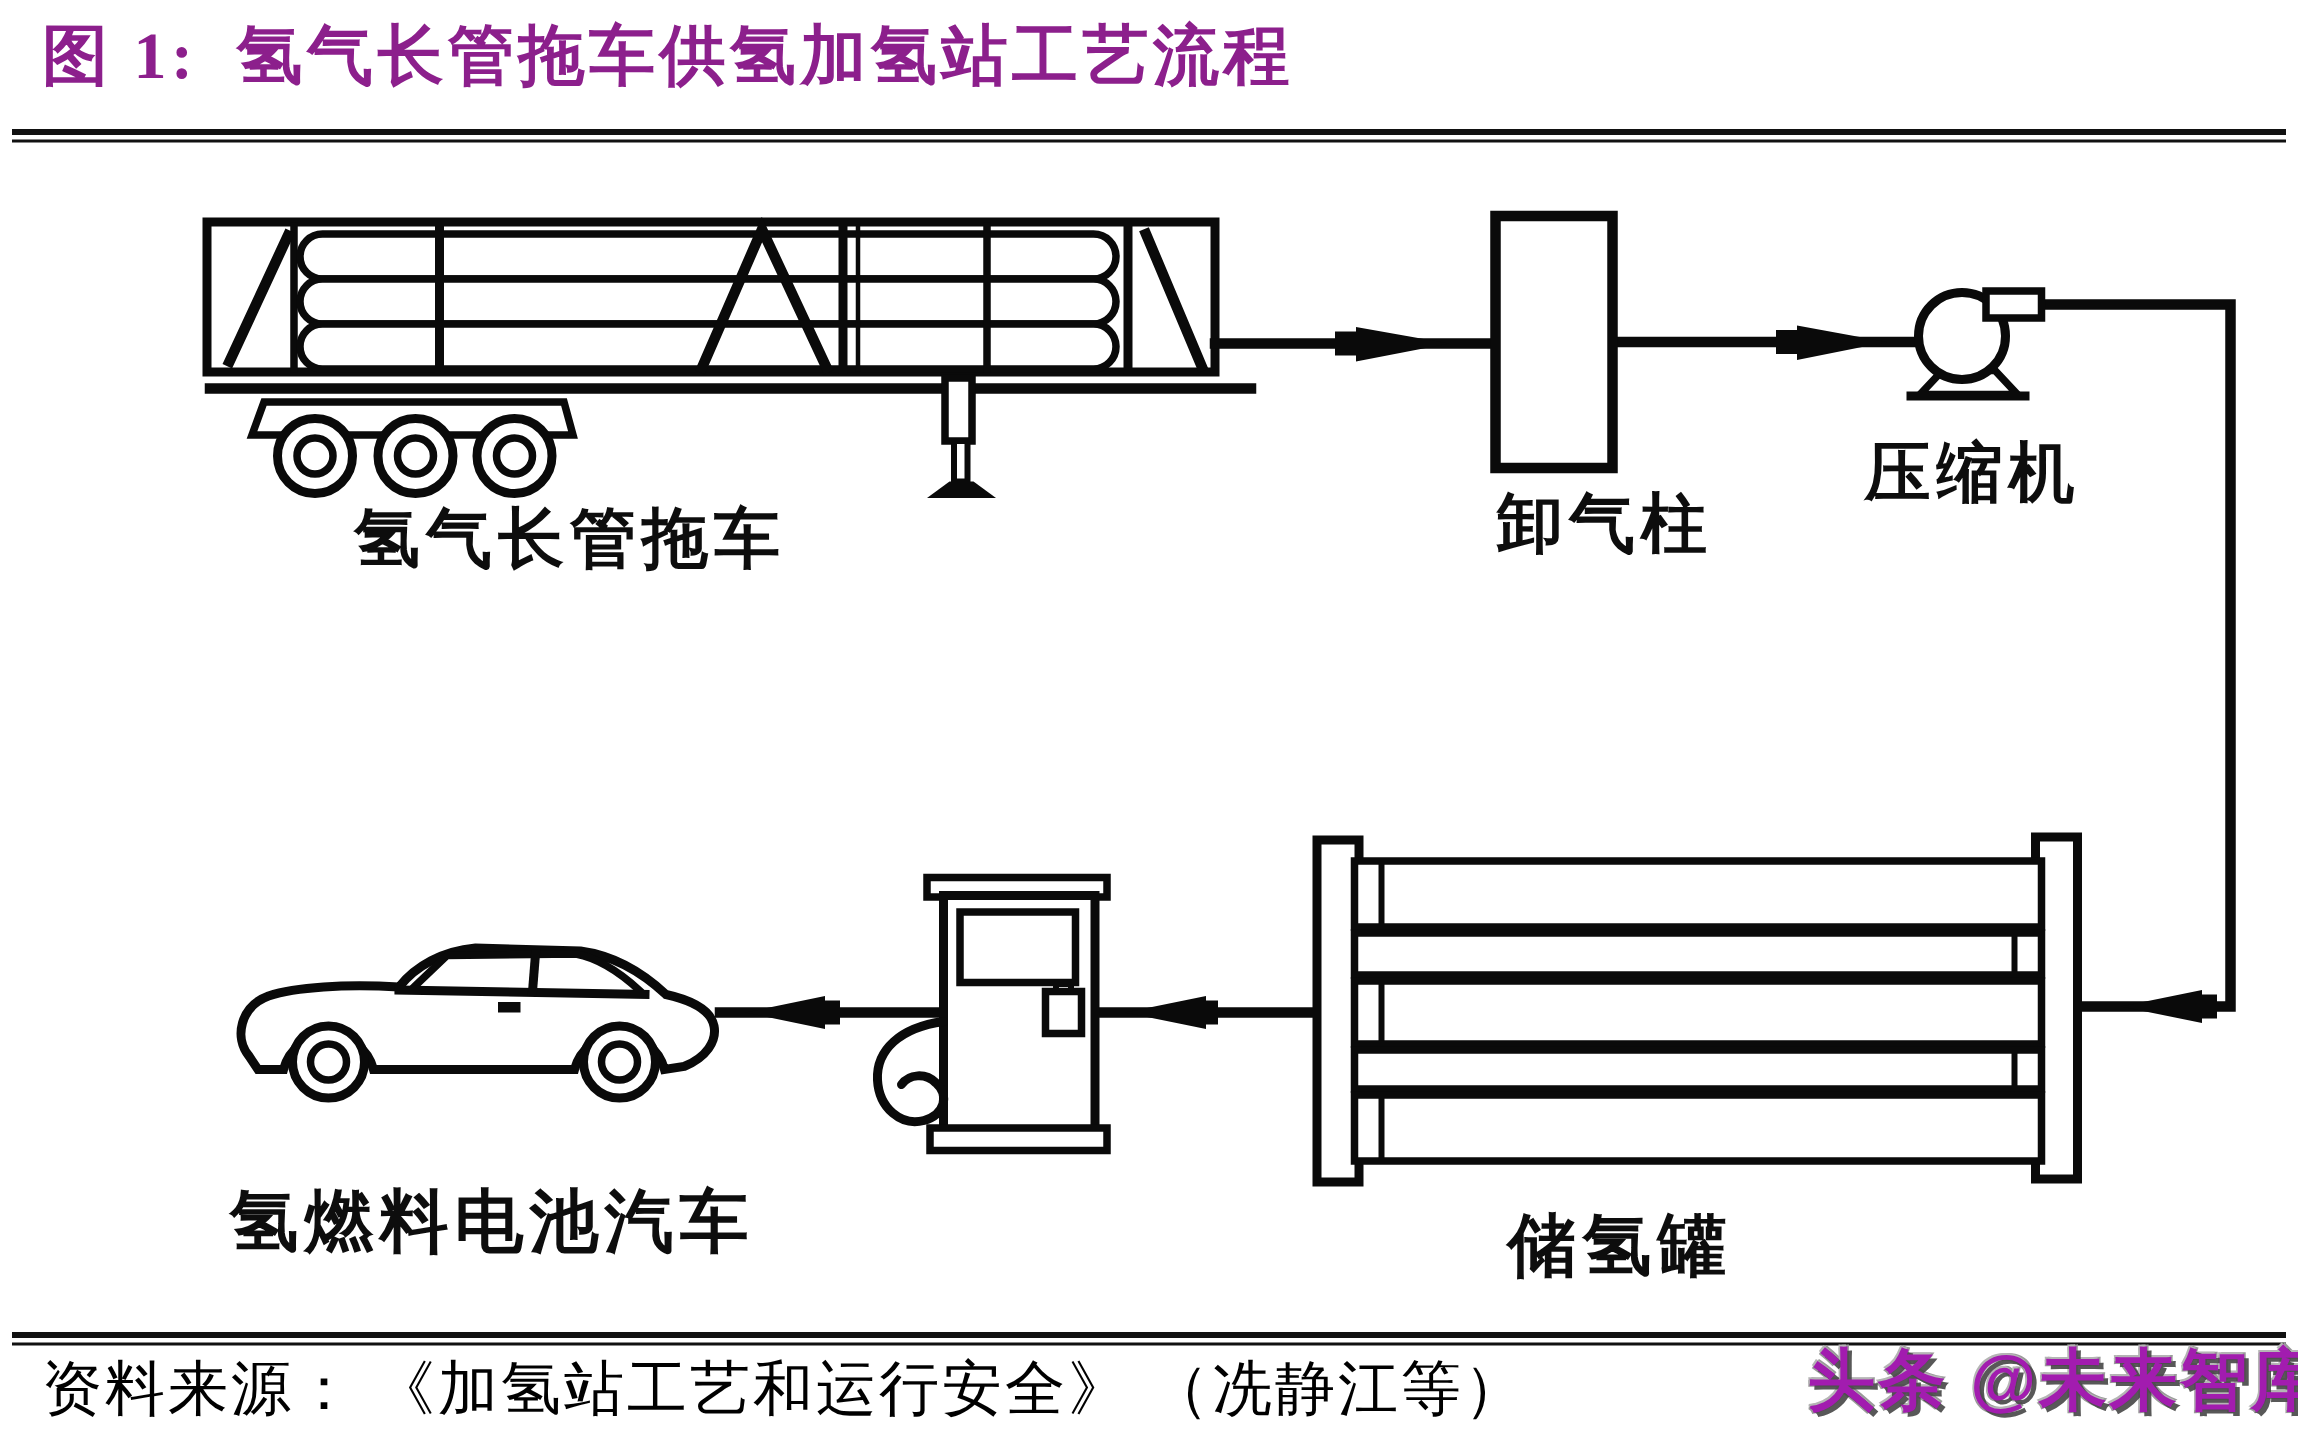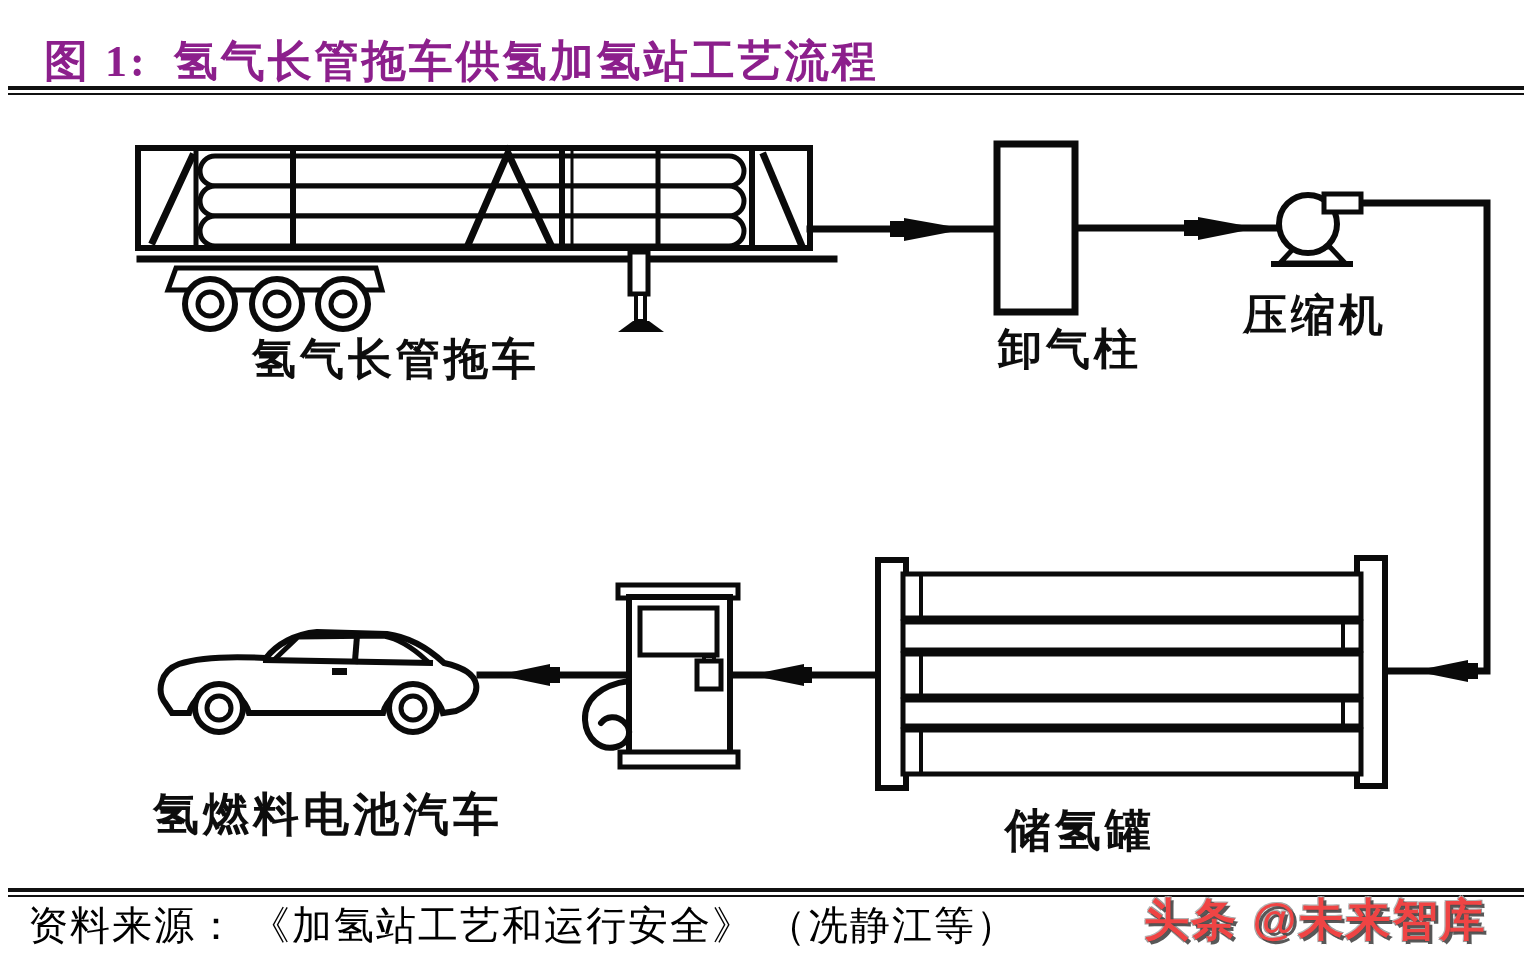--- a/index.html
+++ b/index.html
@@ -1,26 +1,26 @@
 <!DOCTYPE html>
 <html><head>
 <meta charset="utf-8">
 <style>
   html,body{margin:0;padding:0;background:#fff;}
   #page{position:relative;width:1532px;height:970px;background:#ffffff;overflow:hidden;
         font-family:"Liberation Serif","DejaVu Serif",serif;}
   .abs{position:absolute;}
-  #title{left:44px;top:8px;font-size:44px;font-weight:700;letter-spacing:3px;white-space:nowrap;margin-top:24px;}
+  #title{left:28px;top:8px;font-size:44px;font-weight:700;letter-spacing:3px;white-space:nowrap;}
   #title .sp{display:inline-block;width:26px;}
   .rule{left:8px;width:1516px;background:#111;}
   .label{position:absolute;text-align:center;font-weight:700;color:#0d0d0d;white-space:nowrap;
          font-size:44px;letter-spacing:4px;line-height:1.1;}
   #src{left:28px;top:898px;font-size:40px;font-weight:400;color:#000000;letter-spacing:2px;white-space:nowrap;}
-  #wm{left:1144px;top:890px;width:310px;text-align:center;font-size:45px;font-weight:700;
-      font-family:"Liberation Sans","DejaVu Sans",sans-serif;color:#ef4444;letter-spacing:2px;white-space:nowrap;
+  #wm{left:1205px;top:890px;width:310px;text-align:center;font-size:45px;font-weight:700;
+      font-family:"Liberation Sans","DejaVu Sans",sans-serif;color:#a21caf;letter-spacing:2px;white-space:nowrap;
       text-shadow:3px 3px 0 rgba(70,70,70,.9),-1px -1px 0 #b5b5b5,1px -1px 0 #9a9a9a,-1px 1px 0 #9a9a9a,0 0 1px #777;}
   svg{position:absolute;left:0;top:0;}
 </style>
 </head>
 <body>
 
 <div id="page">
 
   <div id="title" class="abs" style="color:#8c1f8c;">
     <span>图 1:</span><span class="sp"></span><span>氢气长管拖车供氢加氢站工艺流程</span>
@@ -148,21 +148,21 @@
         <line x1="357" y1="636" x2="355" y2="661" stroke-width="6"></line>
         <rect x="332" y="668" width="15" height="7" fill="#0a0a0a" stroke="none"></rect>
         <circle cx="219" cy="708" r="24" stroke-width="6" fill="#fff"></circle>
         <circle cx="219" cy="708" r="12" stroke-width="5" fill="#fff"></circle>
         <circle cx="413" cy="708" r="24" stroke-width="6" fill="#fff"></circle>
         <circle cx="413" cy="708" r="12" stroke-width="5" fill="#fff"></circle>
       </g>
     </g>
   </svg>
 
-  <div class="label" style="left:246px;top:336px;width:300px;text-align:center;">氢气长管拖车</div>
+  <div class="label" style="left:230px;top:336px;width:300px;text-align:center;">氢气长管拖车</div>
   <div class="label" style="left:970px;top:326px;width:200px;">卸气柱</div>
   <div class="label" style="left:1215px;top:292px;width:200px;">压缩机</div>
   <div class="label" style="left:148px;top:790px;width:360px;font-size:46px;">氢燃料电池汽车</div>
   <div class="label" style="left:980px;top:806px;width:200px;font-size:46px;">储氢罐</div>
 
   <div class="abs rule" style="top:888px;height:4px;"></div>
   <div class="abs rule" style="top:895px;height:2px;"></div>
   <div id="src" class="abs">资料来源： 《加氢站工艺和运行安全》 （冼静江等）</div>
   <div id="wm" class="abs">头条 @未来智库</div>
 

